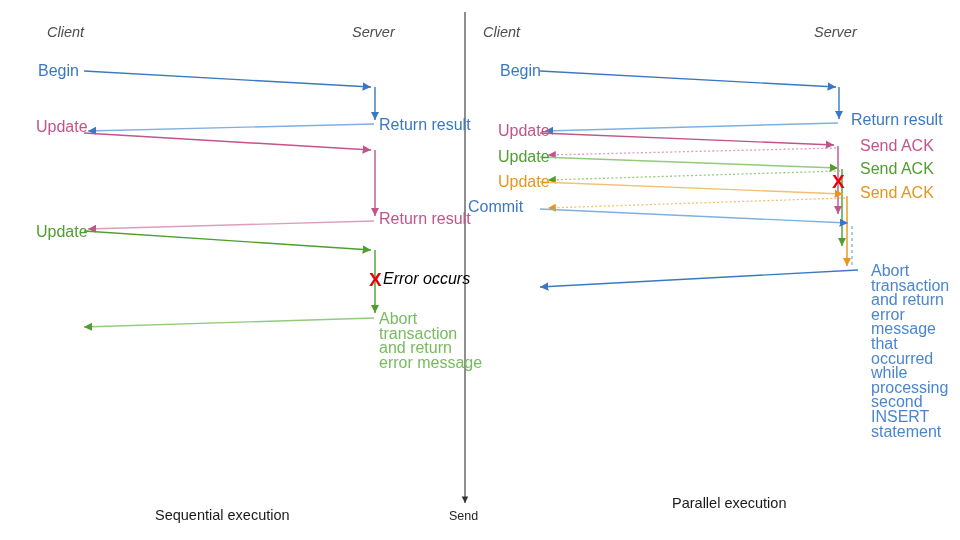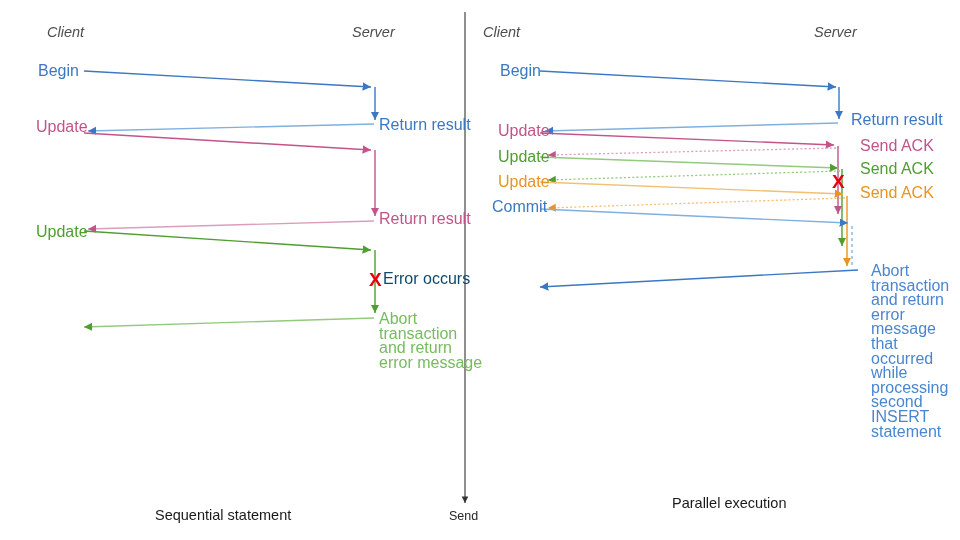--- a/index.html
+++ b/index.html
@@ -186,47 +186,47 @@
   <div class="lbl actor" style="left:47px; top:25px;">Client</div>
   <div class="lbl actor" style="left:352px; top:25px;">Server</div>
 
   <div class="lbl" style="left:38px; top:64px; color:#3b78c3;">Begin</div>
   <div class="lbl" style="left:379px; top:118px; color:#3b78c3;">Return result</div>
   <div class="lbl" style="left:36px; top:120px; color:#c2548a;">Update</div>
   <div class="lbl" style="left:379px; top:212px; color:#c2548a;">Return result</div>
   <div class="lbl" style="left:36px; top:225px; color:#4f9e2f;">Update</div>
 
   <div class="xmark" style="left:369px; top:270px;">X</div>
-  <div class="lbl" style="left:383px; top:272px; color:#0c4a6e;">Error occurs</div>
+  <div class="lbl" style="left:383px; top:272px; color:#000000;font-style:italic;">Error occurs</div>
 
   <div class="lbl multi" style="left:379px; top:312px; color:#76bb5e;">Abort
 transaction
 and return
 error message</div>
 
-  <div class="lbl caption" style="left:155px; top:508px;">Sequential statement</div>
+  <div class="lbl caption" style="left:155px; top:508px;">Sequential execution</div>
 
   <div class="lbl timelbl" style="left:449px; top:509px;">Send</div>
 
   <div class="lbl actor" style="left:483px; top:25px;">Client</div>
   <div class="lbl actor" style="left:814px; top:25px;">Server</div>
 
   <div class="lbl" style="left:500px; top:64px; color:#3b78c3;">Begin</div>
   <div class="lbl" style="left:851px; top:113px; color:#3b78c3;">Return result</div>
 
   <div class="lbl" style="left:498px; top:124px; color:#c2548a;">Update</div>
   <div class="lbl" style="left:860px; top:139px; color:#c2548a;">Send ACK</div>
 
   <div class="lbl" style="left:498px; top:150px; color:#4f9e2f;">Update</div>
   <div class="lbl" style="left:860px; top:162px; color:#4f9e2f;">Send ACK</div>
 
   <div class="lbl" style="left:498px; top:175px; color:#e8941f;">Update</div>
   <div class="lbl" style="left:860px; top:186px; color:#e8941f;">Send ACK</div>
 
-  <div class="lbl" style="left:492px; top:200px; color:#3b78c3;">Commit</div>
+  <div class="lbl" style="left:468px; top:200px; color:#3b78c3;">Commit</div>
 
   <div class="xmark" style="left:832px; top:172px;">X</div>
 
   <div class="lbl multi" style="left:871px; top:264px; color:#4a86d0;">Abort
 transaction
 and return
 error message
 that occurred
 while
 processing

